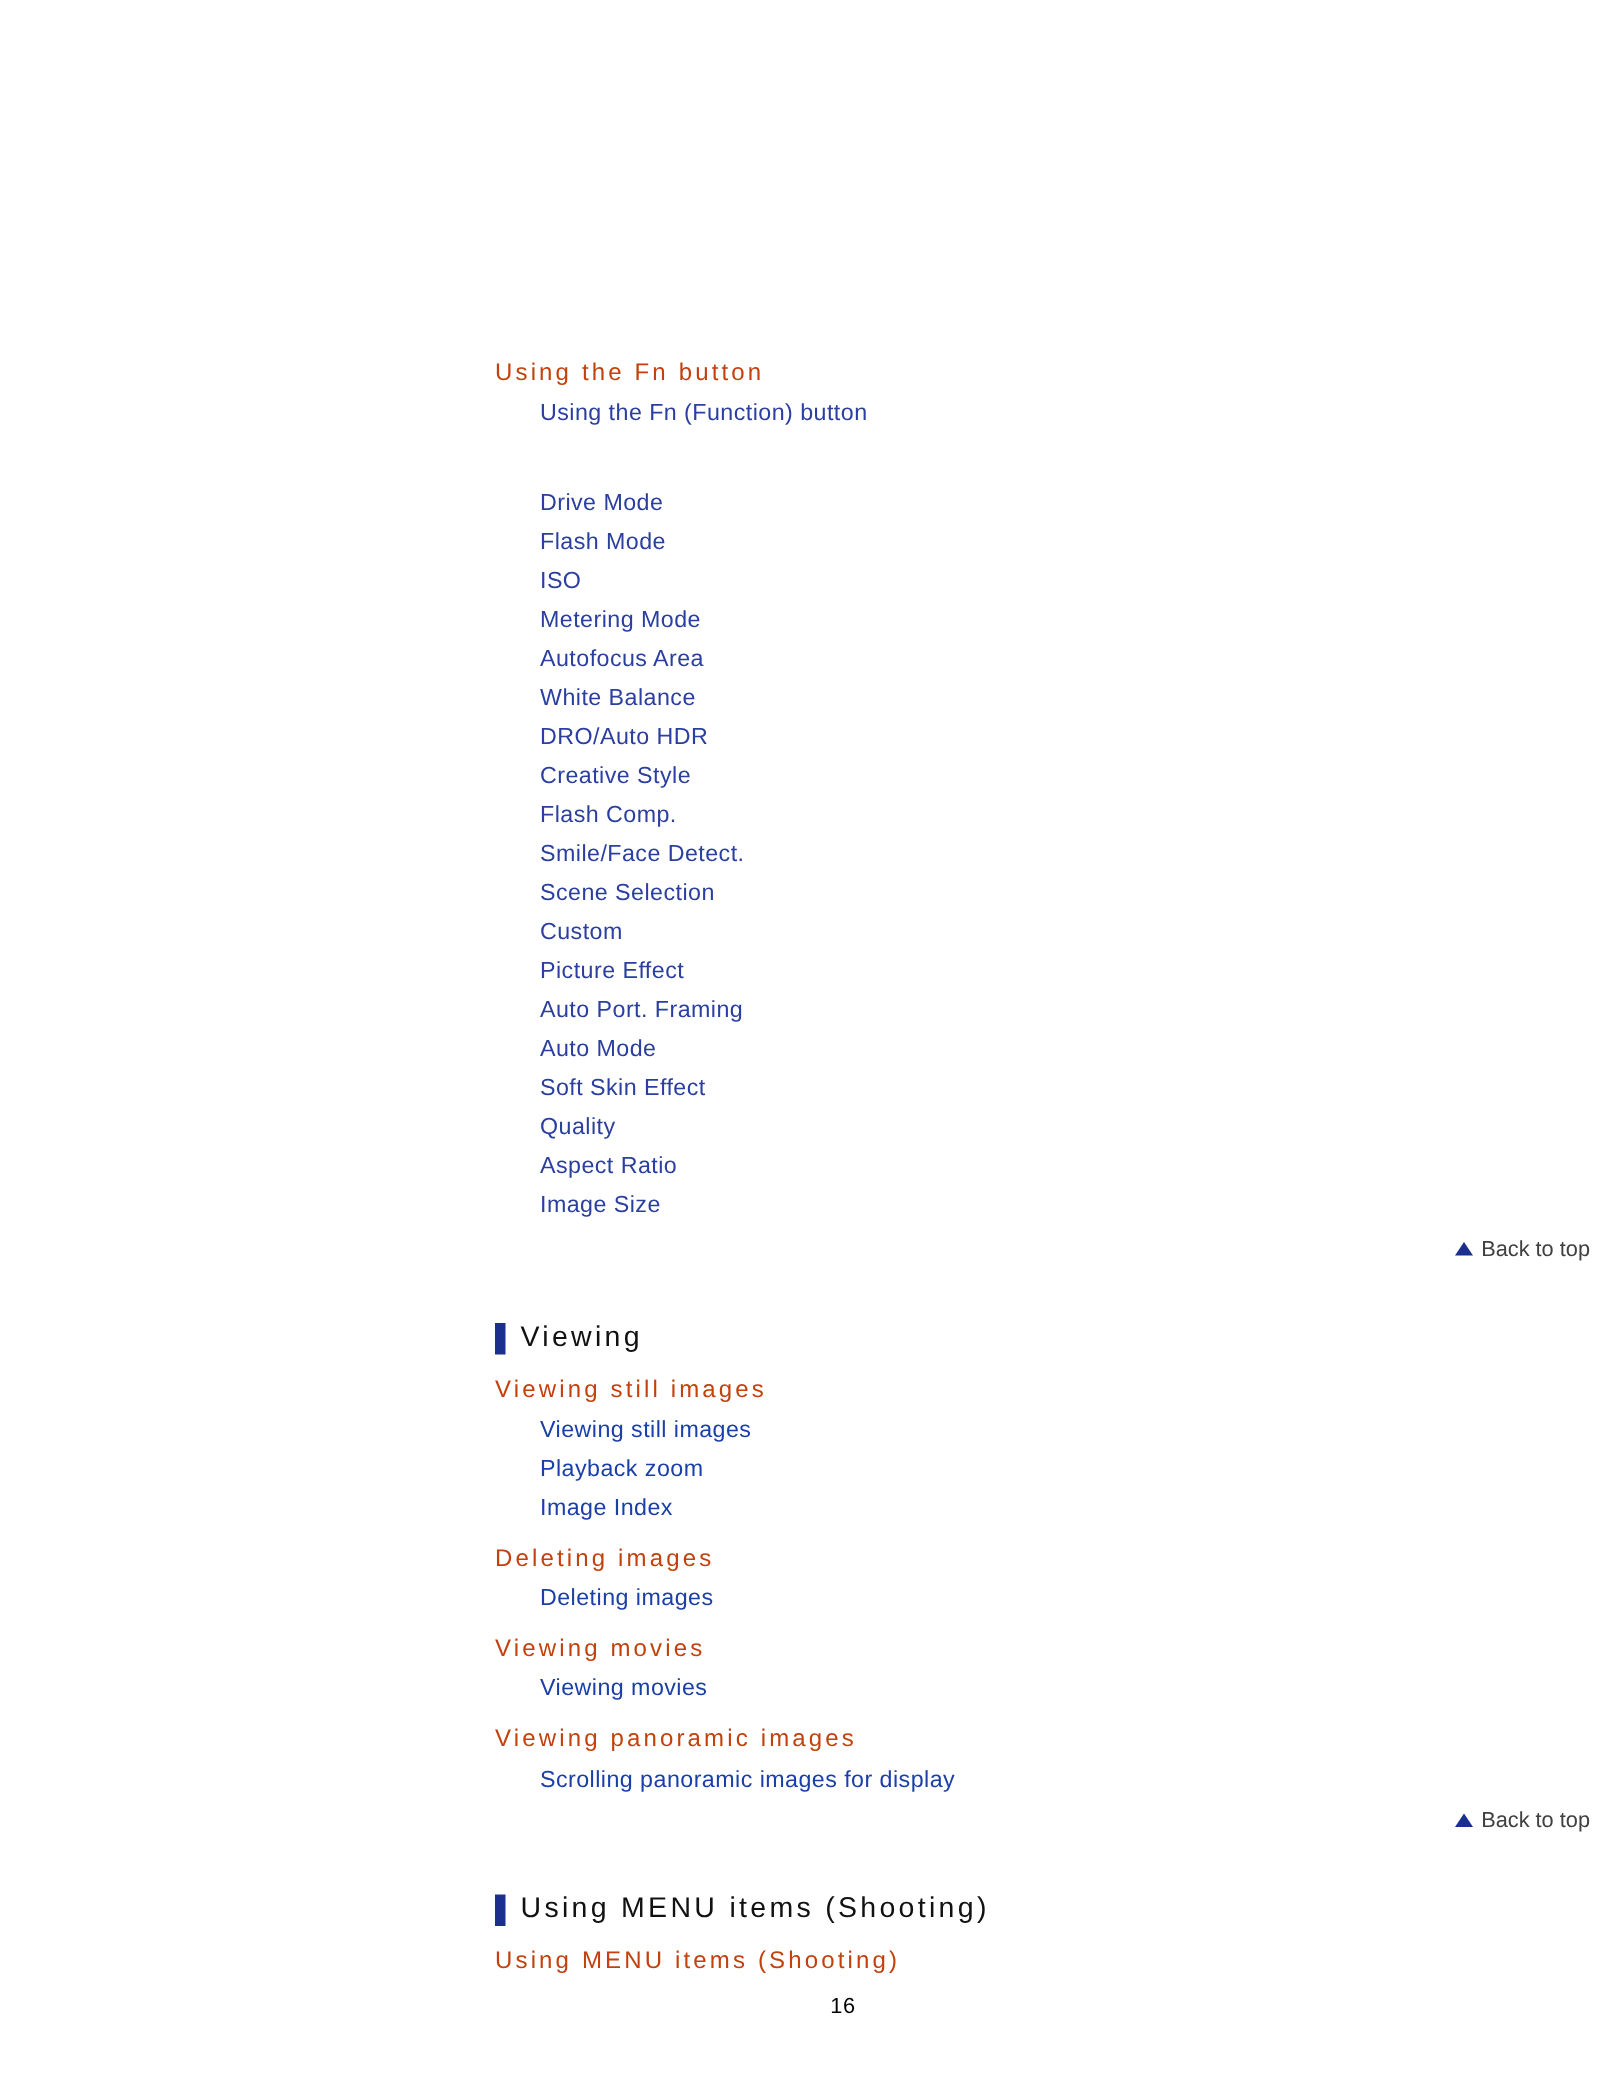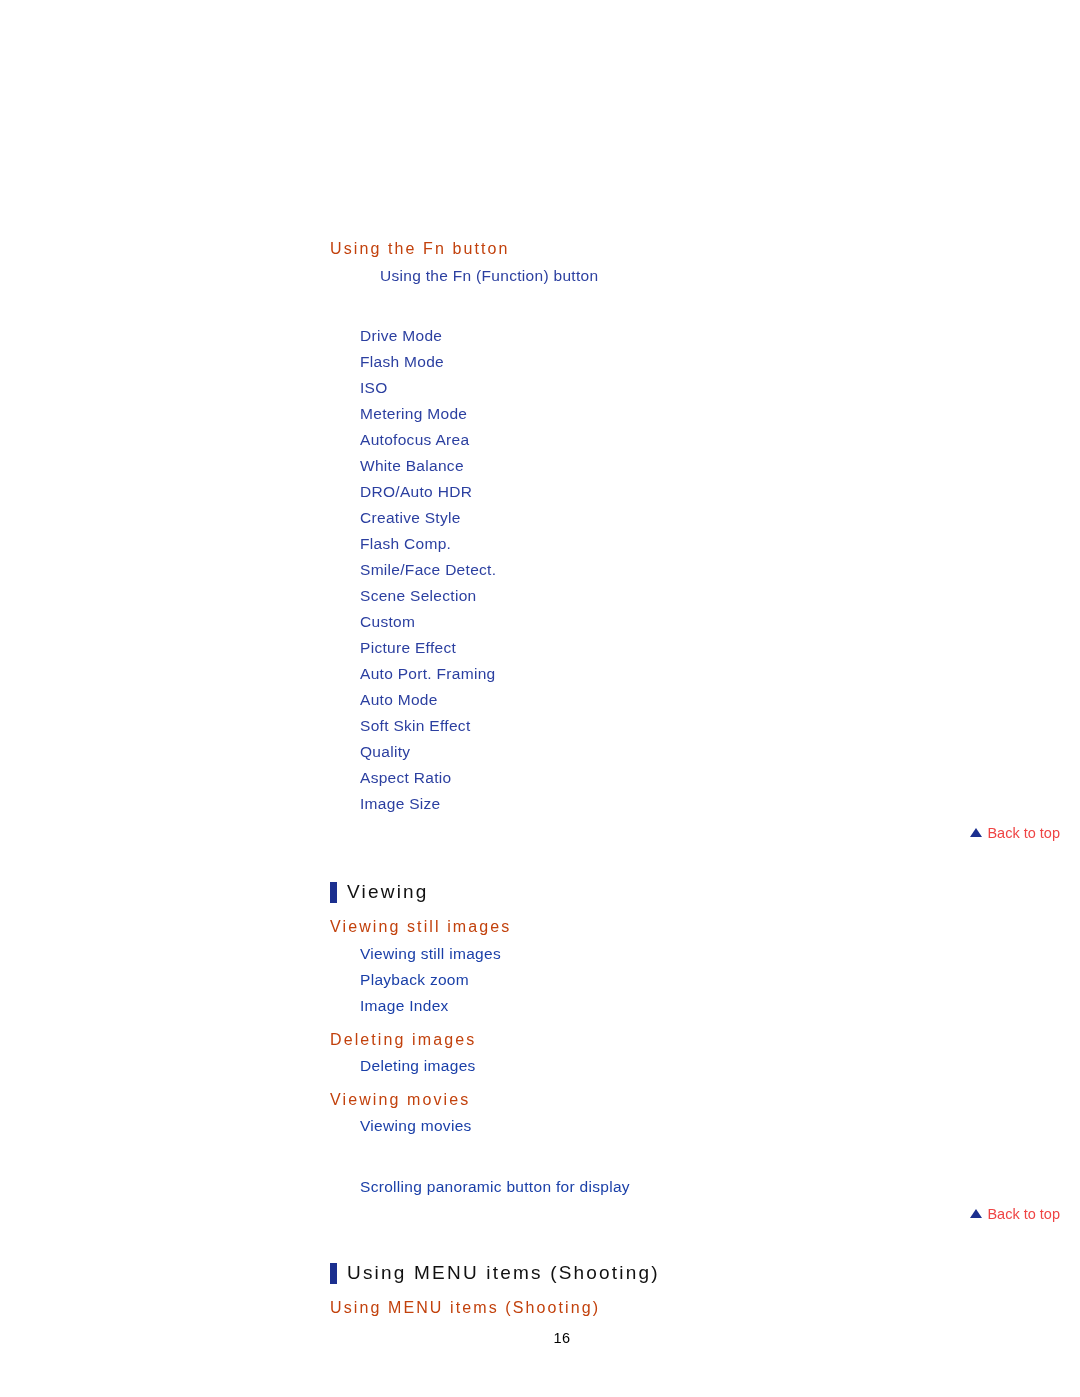--- a/index.html
+++ b/index.html
@@ -61,21 +61,21 @@
     flex: 0 0 auto;
   }
 
   
   .back-to-top {
     position: absolute;
     right: 20px;
     display: flex;
     align-items: center;
     gap: 5px;
-    color: #ef4444;
+    color: #404040;
     font-size: 14.5px;
     white-space: nowrap;
   }
   .tri-up {
     width: 0;
     height: 0;
     border-left: 6px solid transparent;
     border-right: 6px solid transparent;
     border-bottom: 9px solid #1b2f8f;
     display: inline-block;
@@ -100,21 +100,21 @@
   .indent-sub   { left: 330px; }
 </style>
 </head>
 <body>
 
 <div class="page">
 
 
   <div class="abs subhead indent-sub" style="top:236px;">Using the Fn button</div>
 
-  <div class="abs indent-links" style="top:263px;margin-left:20px;">
+  <div class="abs indent-links" style="top:263px;">
     <div class="link">Using the Fn (Function) button</div>
   </div>
 
 
   <div class="abs indent-links" style="top:323px;">
     <div class="link">Drive Mode</div>
     <div class="link">Flash Mode</div>
     <div class="link">ISO</div>
     <div class="link">Metering Mode</div>
     <div class="link">Autofocus Area</div>
@@ -154,22 +154,23 @@
   <div class="abs subhead indent-sub" style="top:1027px;">Deleting images</div>
   <div class="abs indent-links" style="top:1053px;">
     <div class="link teal">Deleting images</div>
   </div>
 
   <div class="abs subhead indent-sub" style="top:1087px;">Viewing movies</div>
   <div class="abs indent-links" style="top:1113px;">
     <div class="link teal">Viewing movies</div>
   </div>
 
+  <div class="abs subhead indent-sub" style="top:1147px;">Viewing panoramic images</div>
   <div class="abs indent-links" style="top:1174px;">
-    <div class="link teal">Scrolling panoramic button for display</div>
+    <div class="link teal">Scrolling panoramic images for display</div>
   </div>
 
   <div class="back-to-top" style="top:1206px;">
     <span class="tri-up"></span>
     <span>Back to top</span>
   </div>
 
   <div class="abs section-head" style="left:330px; top:1262px;">
     <span class="section-bar"></span>
     <span>Using MENU items (Shooting)</span>

